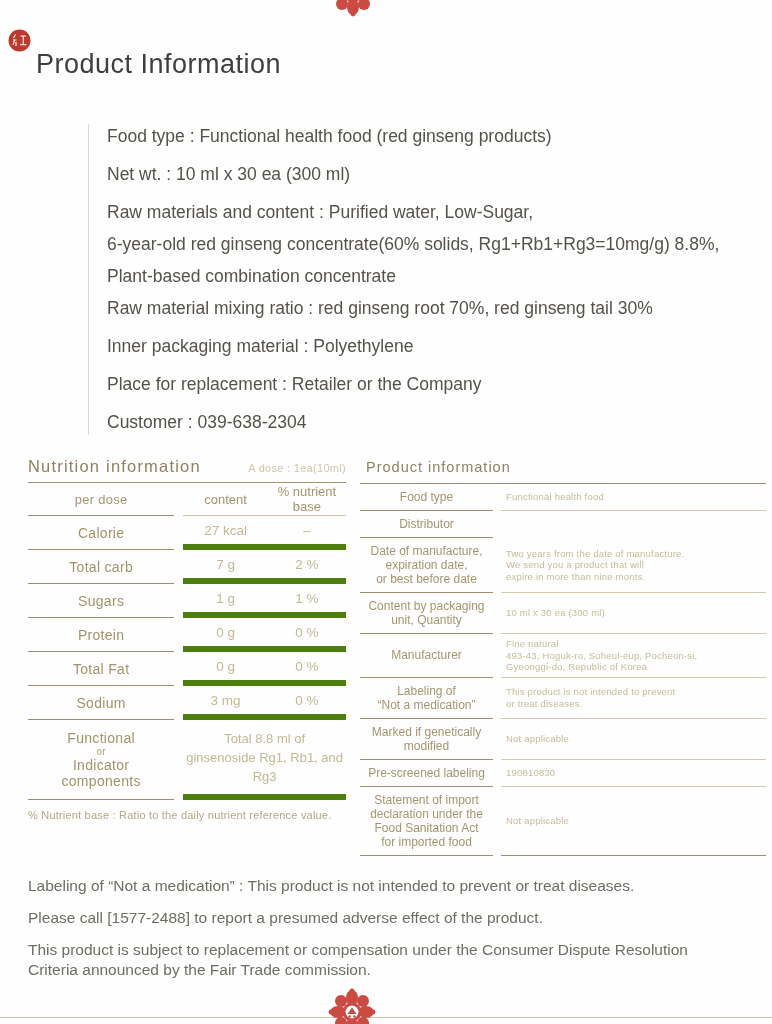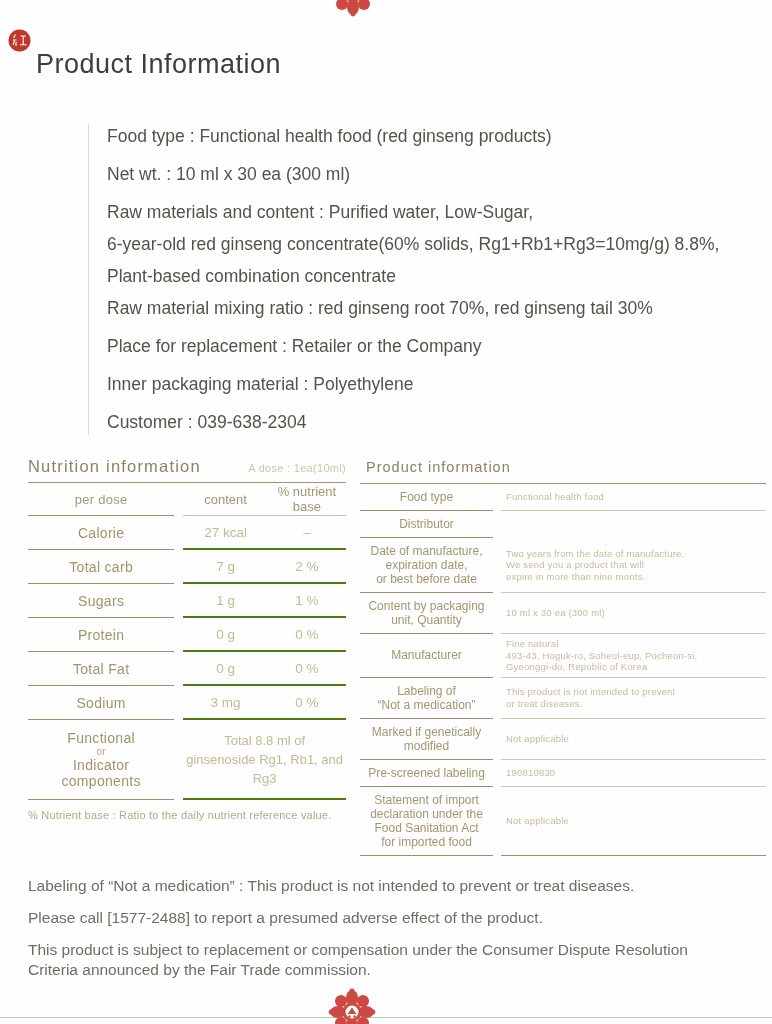--- a/index.html
+++ b/index.html
@@ -64,21 +64,21 @@
   .n-headrow { display: flex; height: 33px; }
   .n-headrow .n-label { border-bottom: 1px solid #9c8f6d; }
   .n-headrow .n-vals  { border-bottom: 1px solid #cdc4a6; }
   .n-row { display: flex; height: 34px; }
   .n-label {
     width: 46%; border-bottom: 1px solid #9c8f6d;
     display: flex; align-items: center; justify-content: center;
     font-size: 14px; color: #a29469; letter-spacing: 0.3px;
   }
   .n-vals {
-    flex: 1; margin-left: 9px; border-bottom: 2px solid #4d7c0f;
+    flex: 1; margin-left: 9px; border-bottom: 6px solid #4d7c0f;
     display: flex; align-items: center;
   }
   .n-content { width: 52%; text-align: center; font-size: 13.5px; color: #c3b992; }
   .n-base    { width: 48%; text-align: center; font-size: 13.5px; color: #c3b992; }
   .n-headrow .n-label, .n-headrow .n-content, .n-headrow .n-base {
     font-size: 13px; color: #a3966f;
   }
   .n-func { display: flex; height: 80px; }
   .n-func .n-label { flex-direction: column; line-height: 16px; }
   .n-func .or { font-size: 10px; line-height: 11px; color: #b2a67f; }
@@ -158,22 +158,22 @@
   <h1>Product Information</h1>
 </div>
 
 <div class="info-block">
   <p>Food type : Functional health food (red ginseng products)</p>
   <p>Net wt. : 10 ml x 30 ea (300 ml)</p>
   <p class="tight">Raw materials and content : Purified water, Low-Sugar,</p>
   <p class="tight">6-year-old red ginseng concentrate(60% solids, Rg1+Rb1+Rg3=10mg/g) 8.8%,</p>
   <p class="tight">Plant-based combination concentrate</p>
   <p>Raw material mixing ratio : red ginseng root 70%, red ginseng tail 30%</p>
+  <p>Inner packaging material : Polyethylene</p>
   <p>Place for replacement : Retailer or the Company</p>
-  <p>Inner packaging material : Polyethylene</p>
   <p class="last">Customer : 039-638-2304</p>
 </div>
 
 <div class="tables">
 
   <div class="nutri">
     <div class="nutri-head">
       <span class="nutri-title">Nutrition information</span>
       <span class="dose-note">A dose : 1ea(10ml)</span>
     </div>

